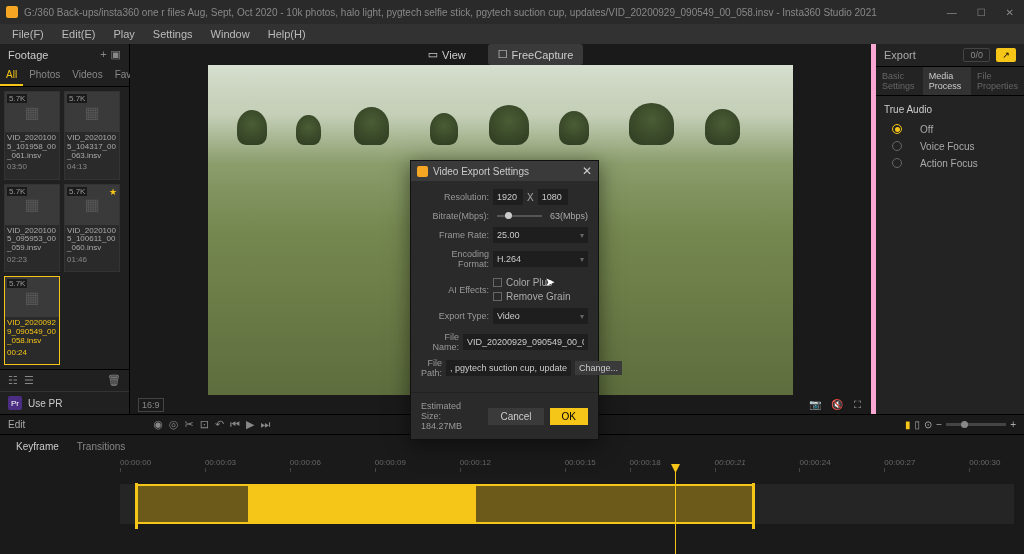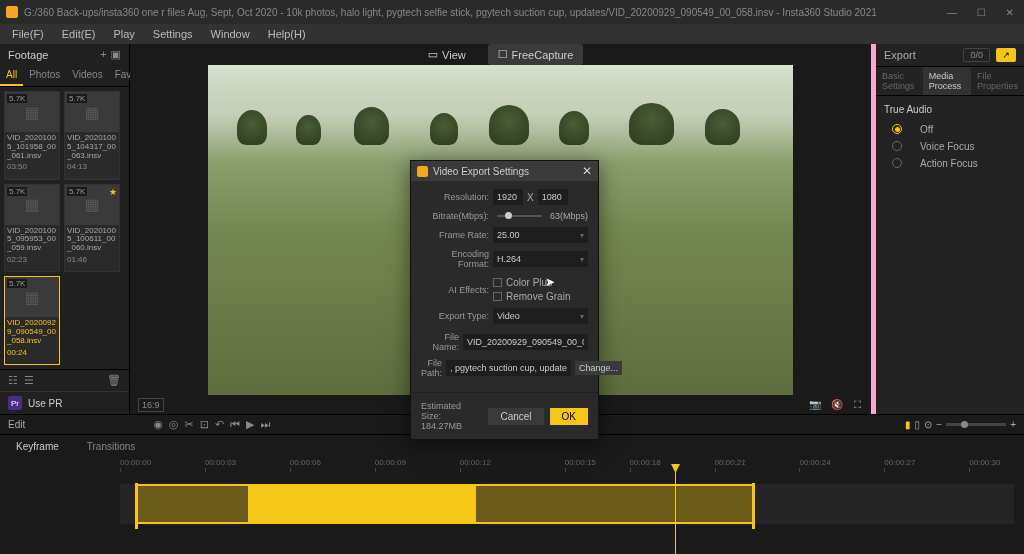--- a/index.html
+++ b/index.html
@@ -57,21 +57,21 @@
 .radio{width:10px;height:10px;border:1px solid #666;border-radius:50%;display:flex;align-items:center;justify-content:center}
 .radio.on::after{content:'';width:5px;height:5px;background:#f5c518;border-radius:50%}
 .radio.on{border-color:#f5c518}
 .timeline{height:144px;background:#1a1a1a;border-top:1px solid #000}
 .tl-head{height:20px;display:flex;align-items:center;padding:0 8px;gap:8px;font-size:10px;border-bottom:1px solid #000}
 .tl-head .tools{display:flex;gap:6px;margin-left:120px}
 .tl-head .tools span{cursor:pointer;color:#888;font-size:11px}
 .tl-head .zoom{margin-left:auto;display:flex;align-items:center;gap:4px}
 .tl-head .zoom .slider{width:60px;height:3px;background:#444;position:relative}
 .tl-head .zoom .slider::after{content:'';position:absolute;left:15px;top:-2px;width:7px;height:7px;background:#888;border-radius:50%}
-.tl-tabs{display:flex;font-size:10px;padding:4px 8px;gap:12px}
+.tl-tabs{display:flex;font-size:10px;padding:4px 8px;gap:2px}
 .tl-tabs span{padding:2px 8px;cursor:pointer;color:#888}
 .tl-tabs span.active{color:#ccc}
 .tl-ruler{height:14px;position:relative;margin-left:120px;margin-right:10px;font-size:8px;color:#666}
 .tl-tick{position:absolute;top:0}
 .tl-tick::before{content:'';position:absolute;top:10px;left:0;width:1px;height:4px;background:#444}
 .tl-track{height:40px;margin:12px 10px 0 120px;position:relative;background:#252525}
 .clip{position:absolute;top:0;height:40px;border:2px solid #f5c518;background:linear-gradient(to right,#6b5a1a 0%,#6b5a1a 18%,#f5c518 18%,#f5c518 55%,#6b5a1a 55%,#6b5a1a 100%);left:15px;width:620px}
 .clip::before,.clip::after{content:'';position:absolute;top:-3px;width:3px;height:46px;background:#f5c518}
 .clip::before{left:-2px}
 .clip::after{right:-2px}

